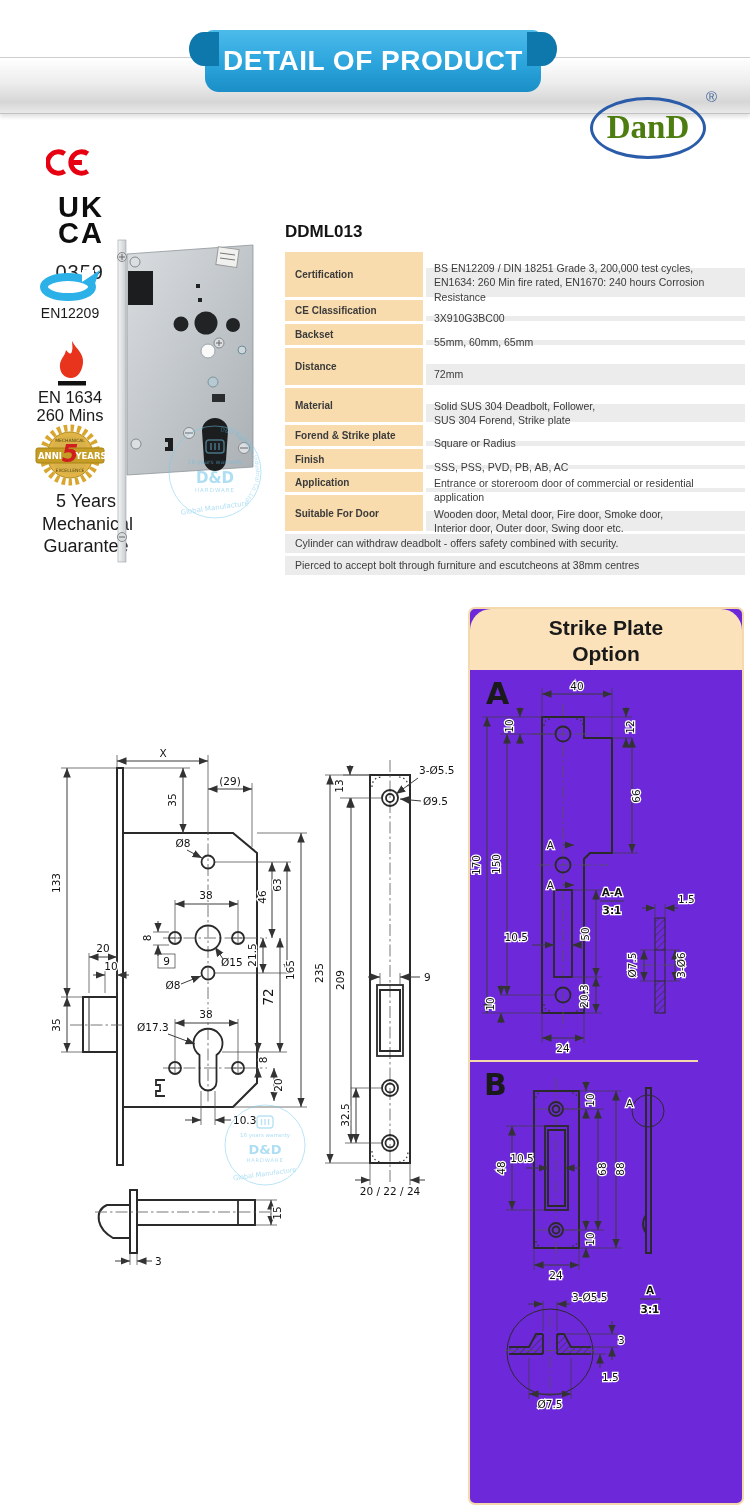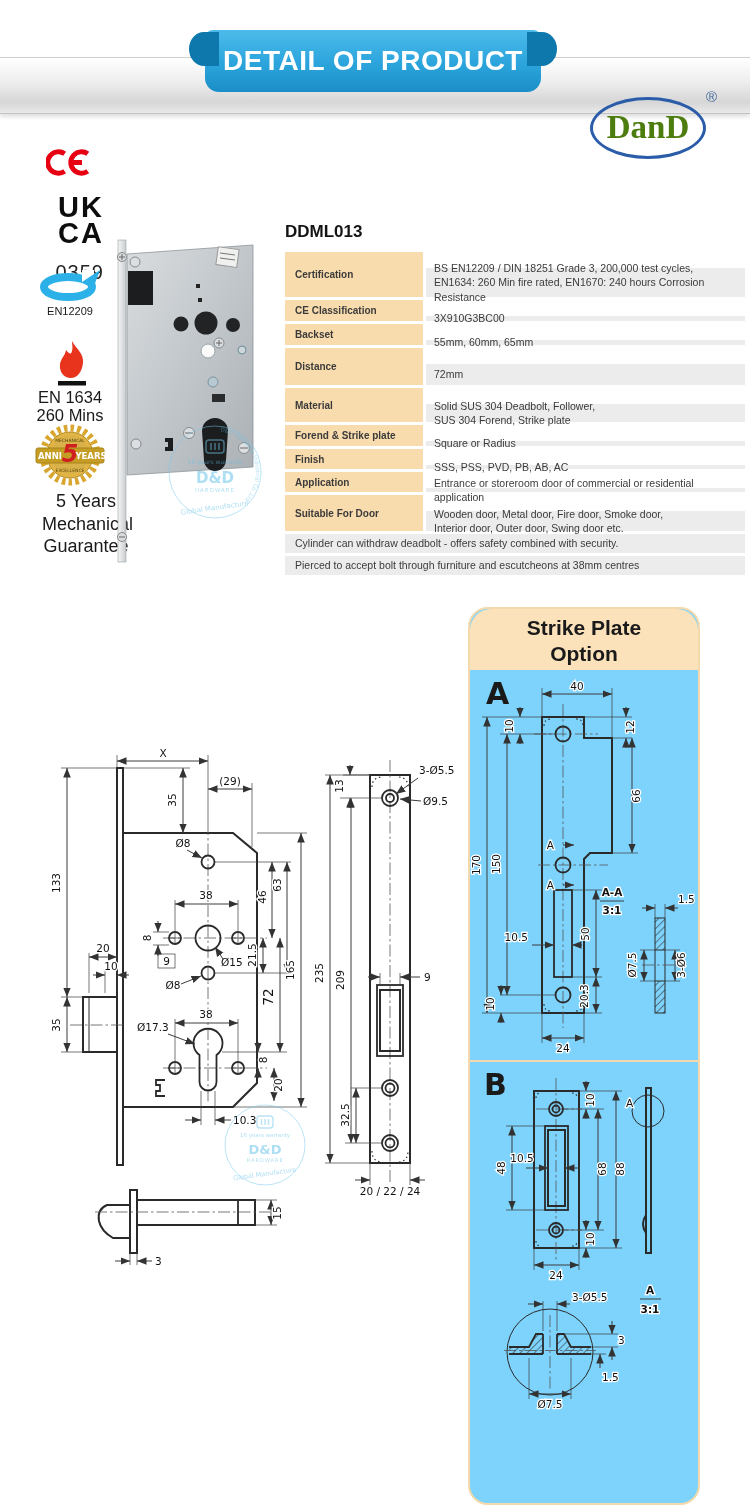--- a/index.html
+++ b/index.html
@@ -33,22 +33,22 @@
   .title{position:absolute;left:285px;top:185px;font-size:25px;font-weight:bold;color:#141414;}
   .model{position:absolute;left:285px;top:222px;font-size:17px;font-weight:bold;color:#141414;}
   .spec{position:absolute;left:285px;top:252px;width:460px;display:flex;flex-direction:column;gap:3px;}
   .srow{display:flex;gap:3px;}
   .slabel{width:138px;background:#f9dcae;display:flex;align-items:center;
           padding-left:10px;box-sizing:border-box;font-size:10px;font-weight:bold;color:#3b3b3b;}
   .svalue{flex:1;background:#ececec;display:flex;align-items:center;padding-left:8px;
           box-sizing:border-box;font-size:10.5px;color:#3b3b3b;white-space:pre-line;line-height:1.35;margin-top:16px;}
   .snote{background:#ececec;height:19px;line-height:19px;padding:0 10px;font-size:10.5px;color:#3b3b3b;}
   
-  .panel{position:absolute;left:468px;top:607px;width:232px;height:898px;
-         border:2px solid #f3d9ab;border-radius:20px;box-sizing:border-box;background:#7dd3fc;}
+  .panel{position:absolute;left:468px;top:607px;width:276px;height:898px;
+         border:2px solid #f3d9ab;border-radius:7px;box-sizing:border-box;background:#6d28d9;}
   .panel-h{height:61px;background:#fbe2ba;border-radius:21px 21px 0 0;text-align:center;
            font-size:21px;font-weight:bold;color:#1a1a1a;line-height:1.25;padding-top:6px;box-sizing:border-box;}
   .pdivider{position:absolute;left:470px;top:1060px;width:228px;height:0;border-top:2px solid #f3d9ab;}
   
   svg text{font-family:"DejaVu Sans", sans-serif;}
   .dt{font-size:10.5px;fill:#111;paint-order:stroke;stroke:#fff;stroke-width:2.5px;}
   .dt72{font-size:13.5px;}
   .lbl{font-size:30px;font-weight:bold;fill:#1a1a1a;}
   .ol{fill:none;stroke:#2a2a2a;stroke-width:2;}
   .ol2{fill:none;stroke:#2a2a2a;stroke-width:1.8;}
@@ -85,21 +85,21 @@
     <div>UK</div>
     <div>CA</div>
     <div class="num">0359</div>
   </div>
 
   <svg width="66" height="36" viewBox="0 0 66 36" style="position:absolute;left:36px;top:268px;">
     <ellipse cx="32" cy="19" rx="24" ry="10" fill="none" stroke="#2bb0e8" stroke-width="8"></ellipse>
     <rect x="46" y="2" width="12" height="12" fill="#fff"></rect>
     <path d="M46,14 L64,2 L58,18 Z" fill="#2bb0e8"></path>
   </svg>
-  <div class="cap" style="left:30px;top:305px;width:80px;font-size:11px;">EN12209</div>
+  <div class="cap" style="left:30px;top:305px;width:80px;font-size:14px;">EN12209</div>
 
   <svg width="48" height="48" viewBox="0 0 48 48" style="position:absolute;left:48px;top:340px;">
     <path d="M24,1 C28,9 36,13 35,23 C34,32 29,38 23,38 C16,38 11,32 12,24
              C13,18 17,16 18,10 C21,14 23,15 24,11 C25,8 24,4 24,1 Z" fill="#e8341c"></path>
     <rect x="10" y="41" width="28" height="4.5" fill="#111"></rect>
   </svg>
   <div class="cap" style="left:28px;top:388px;width:84px;font-size:16.5px;">EN 1634</div>
   <div class="cap" style="left:28px;top:406px;width:84px;font-size:16.5px;">260 Mins</div>
 
   <svg width="76" height="64" viewBox="0 0 76 64" style="position:absolute;left:32px;top:424px;">

